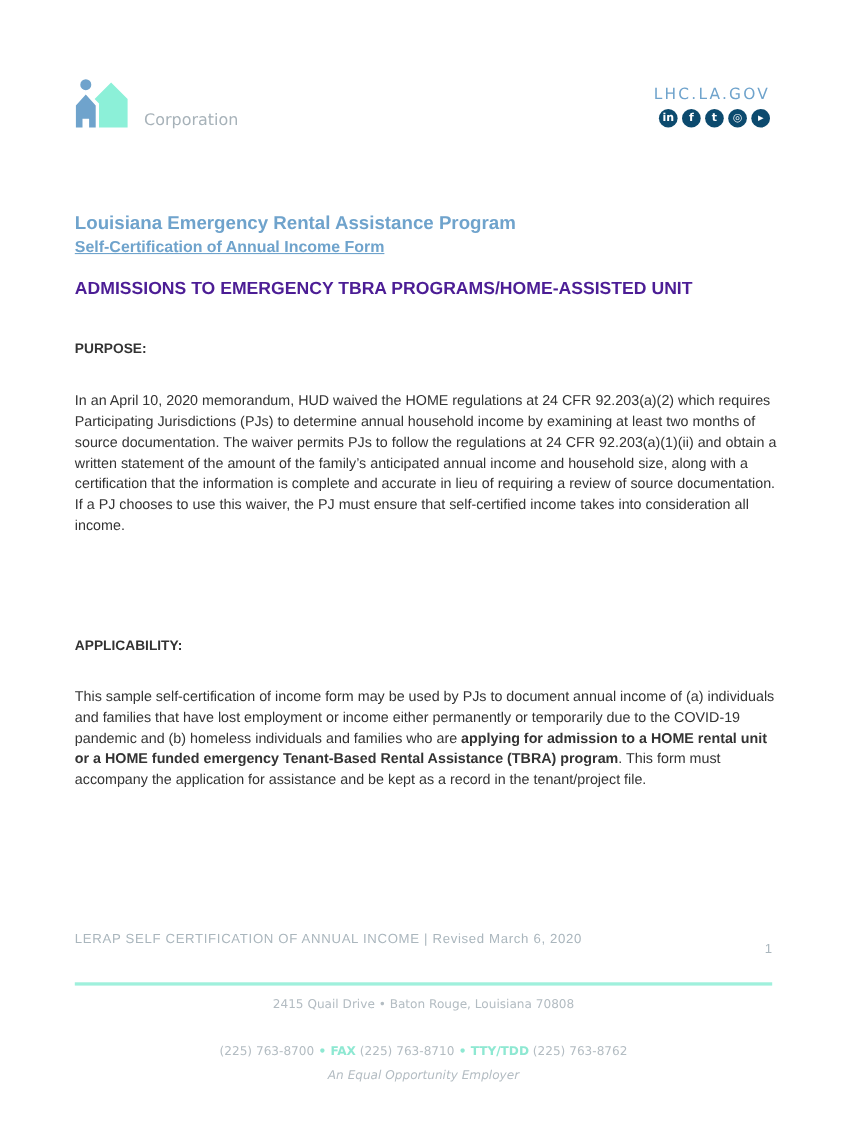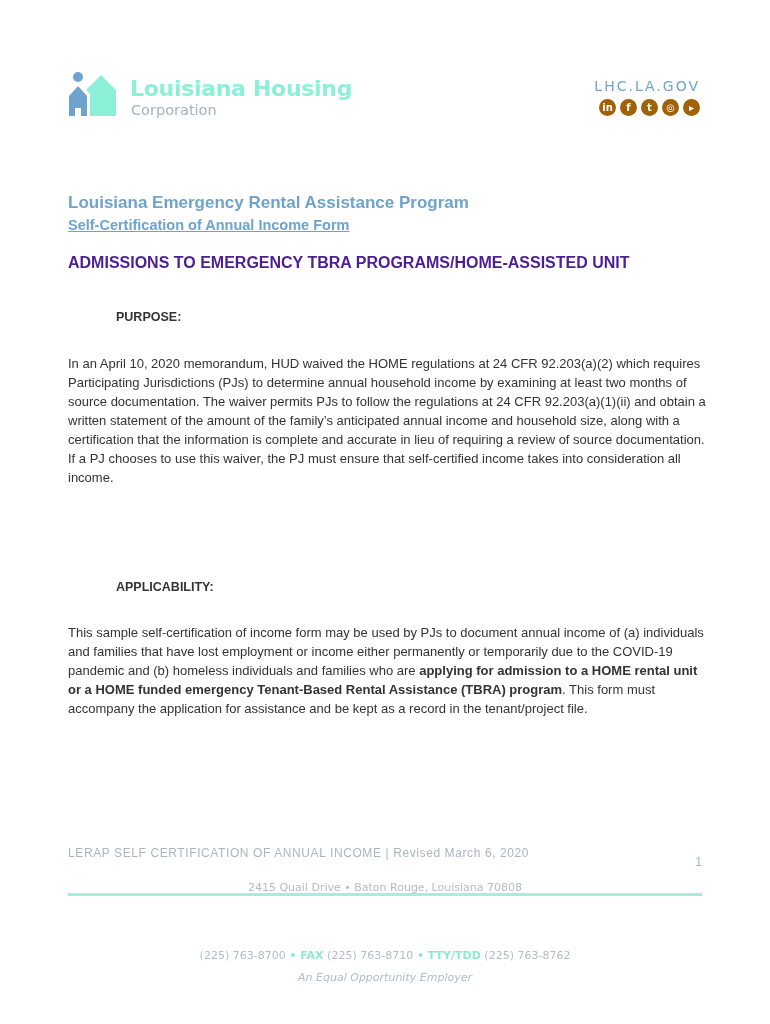--- a/index.html
+++ b/index.html
@@ -7,47 +7,46 @@
          font-family: "Liberation Sans", sans-serif; color: #3a3a3a; }
   .logo { position: absolute; left: 68px; top: 70px; width: 260px; height: 50px; }
   .logo svg { position: absolute; left: 0; top: 0; }
   .logo-name { position: absolute; left: 62px; top: 6px; font-family: "DejaVu Sans", sans-serif;
                font-size: 22px; font-weight: bold; color: #8cf0d8; letter-spacing: -0.3px; white-space: nowrap; }
   .logo-sub { position: absolute; left: 63px; top: 32px; font-family: "DejaVu Sans", sans-serif;
               font-size: 14.5px; color: #a7b2b9; white-space: nowrap; text-align: center; }
   .site-url { position: absolute; right: 70px; top: 78px; font-family: "DejaVu Sans", sans-serif;
               font-size: 14px; color: #6fa3cc; letter-spacing: 2px; }
   .socials { position: absolute; right: 70px; top: 99px; display: flex; gap: 4px; }
-  .soc { width: 17px; height: 17px; border-radius: 50%; background: #a16207; color: #fff;
+  .soc { width: 17px; height: 17px; border-radius: 50%; background: #0c4a6e; color: #fff;
          font-size: 10px; font-weight: bold; display: flex; align-items: center; justify-content: center;
          font-family: "DejaVu Sans", sans-serif; }
   .title { position: absolute; left: 68px; top: 193px; font-size: 17px; font-weight: bold; color: #6fa3cc; }
   .subtitle { position: absolute; left: 68px; top: 217px; font-size: 14.5px; font-weight: bold; color: #6fa3cc; text-decoration: underline; }
   .admissions { position: absolute; left: 68px; top: 254px; font-size: 16px; font-weight: bold; color: #4c1d95; }
-  .heading { position: absolute; left: 68px; font-size: 12.5px; font-weight: bold; color: #333; margin-left: 48px; }
+  .heading { position: absolute; left: 68px; font-size: 12.5px; font-weight: bold; color: #333; }
   .para { position: absolute; left: 68px; width: 640px; font-size: 13px; line-height: 19px; color: #333; }
   .para b { font-weight: bold; }
   .footer-title { position: absolute; left: 68px; top: 846px; font-size: 12px; color: #aab6bd; letter-spacing: 0.6px; }
   .page-num { position: absolute; right: 68px; top: 855px; font-size: 12px; color: #aab6bd; }
   .footer-rule { position: absolute; left: 68px; top: 893px; width: 634px; height: 3px; background: #9ff0dc; }
   .addr { position: absolute; left: 0; width: 770px; text-align: center; font-family: "DejaVu Sans", sans-serif;
           font-size: 11px; color: #b3bcc2; }
   .addr .acc { color: #8ee8d2; font-weight: bold; }
   .addr.eoe { font-style: italic; }
 </style>
 </head>
 <body>
 
 <div class="logo">
   <svg width="50" height="48" viewBox="0 0 50 48">
     <polygon points="18,20 33,5 48,20 48,46 22,46 22,24" fill="#8cf0d8"></polygon>
     <circle cx="10" cy="7" r="5" fill="#6fa3cc"></circle>
     <path d="M1,26 L10,16 L19,26 L19,46 L13,46 L13,38 L7,38 L7,46 L1,46 Z" fill="#6fa3cc"></path>
   </svg>
-  <div class="logo-name">Louisiana Housing</div>
   <div class="logo-sub">Corporation</div>
 </div>
 
 <div class="site-url">LHC.LA.GOV</div>
 <div class="socials">
   <div class="soc">in</div>
   <div class="soc">f</div>
   <div class="soc">t</div>
   <div class="soc">◎</div>
   <div class="soc">▸</div>
@@ -60,15 +59,15 @@
 <div class="heading" style="top:310px;">PURPOSE:</div>
 <div class="para" style="top:354px;">In an April 10, 2020 memorandum, HUD waived the HOME regulations at 24 CFR 92.203(a)(2) which requires Participating Jurisdictions (PJs) to determine annual household income by examining at least two months of source documentation. The waiver permits PJs to follow the regulations at 24 CFR 92.203(a)(1)(ii) and obtain a written statement of the amount of the family’s anticipated annual income and household size, along with a certification that the information is complete and accurate in lieu of requiring a review of source documentation. If a PJ chooses to use this waiver, the PJ must ensure that self-certified income takes into consideration all income.</div>
 
 <div class="heading" style="top:580px;">APPLICABILITY:</div>
 <div class="para" style="top:623px;"><span>This sample self-certification of income form may be used by PJs to document annual income of (a) individuals and families that have lost employment or income either permanently or temporarily due to the COVID-19 pandemic and (b) homeless individuals and families who are </span><b>applying for admission to a HOME rental unit or a HOME funded emergency Tenant-Based Rental Assistance (TBRA) program</b><span>. This form must accompany the application for assistance and be kept as a record in the tenant/project file.</span></div>
 
 <div class="footer-title">LERAP SELF CERTIFICATION OF ANNUAL INCOME | Revised March 6, 2020</div>
 <div class="page-num">1</div>
 <div class="footer-rule"></div>
 
-<div class="addr" style="top:881px;text-align:center;">2415 Quail Drive • Baton Rouge, Louisiana 70808</div>
+<div class="addr" style="top:906px;text-align:center;">2415 Quail Drive • Baton Rouge, Louisiana 70808</div>
 <div class="addr" style="top:949px;"><span>(225) 763-8700</span><span class="acc"> • </span><span class="acc">FAX</span> <span>(225) 763-8710</span><span class="acc"> • </span><span class="acc">TTY/TDD</span> <span>(225) 763-8762</span></div>
 <div class="addr eoe" style="top:971px;">An Equal Opportunity Employer</div>
 
 </body></html>

